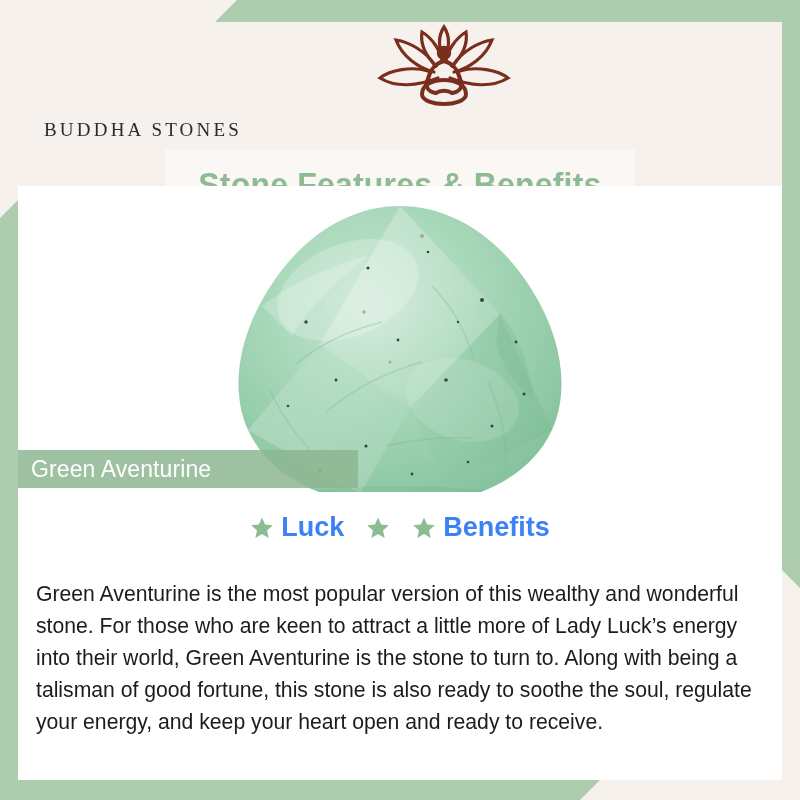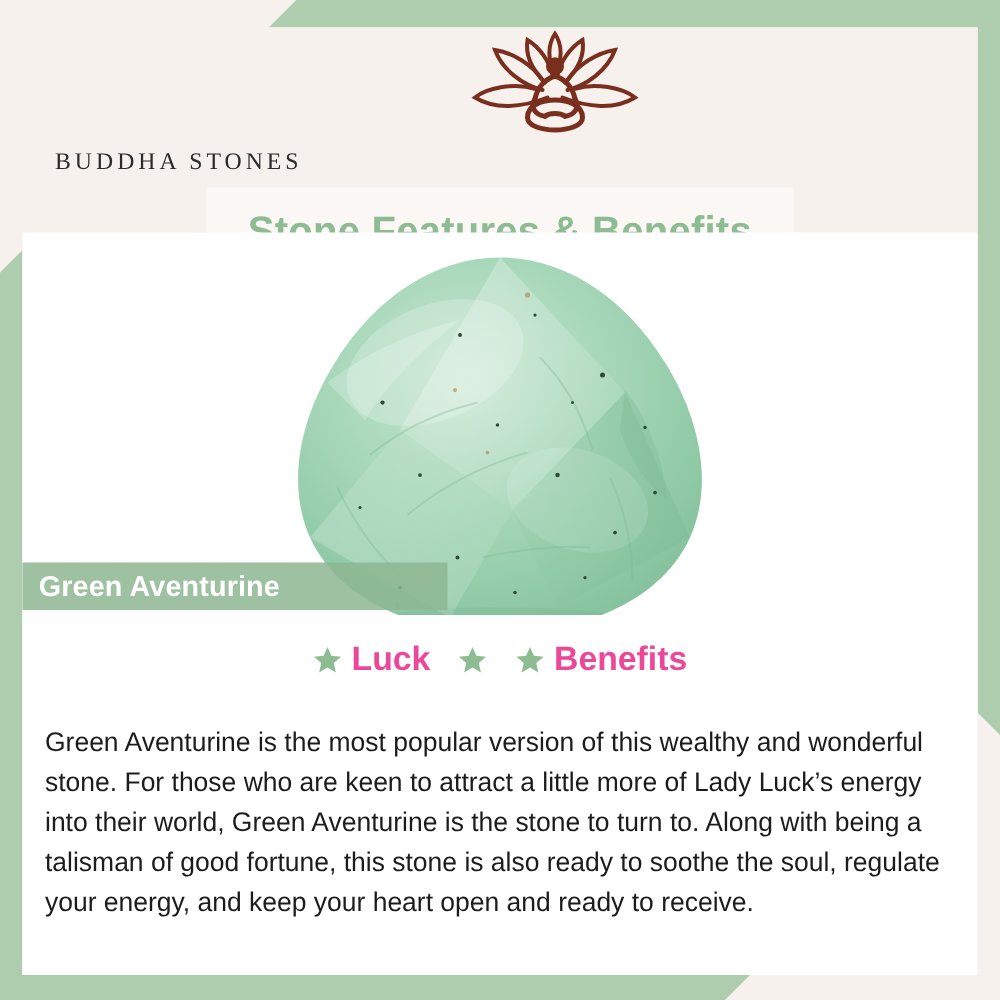--- a/index.html
+++ b/index.html
@@ -137,21 +137,21 @@
     height: 38px;
     background: rgba(141, 183, 146, 0.86);
     display: flex;
     align-items: center;
     padding-left: 13px;
     box-sizing: border-box;
   }
   #stone-label-text {
     color: #ffffff;
     font-size: 23px;
-    font-weight: bold;
+    font-weight: normal;
     letter-spacing: 0.1px;
   }
 
   
   #content-area {
     position: absolute;
     left: 18px;
     top: 492px;
     width: 764px;
     height: 288px;
@@ -176,21 +176,21 @@
   .benefit-star {
     display: block;
     width: 24px;
     height: 24px;
     color: #8dbb92;
   }
   .benefit-label {
     font-family: "Liberation Sans Narrow", "Liberation Sans", sans-serif;
     font-weight: bold;
     font-size: 27px;
-    color: #ec4899;
+    color: #3b82f6;
     white-space: nowrap;
   }
 
   #description {
     position: absolute;
     left: 18px;
     top: 64px;
     width: 734px;
     font-family: "Liberation Sans Narrow", "Liberation Sans", sans-serif;
     font-size: 21.5px;

